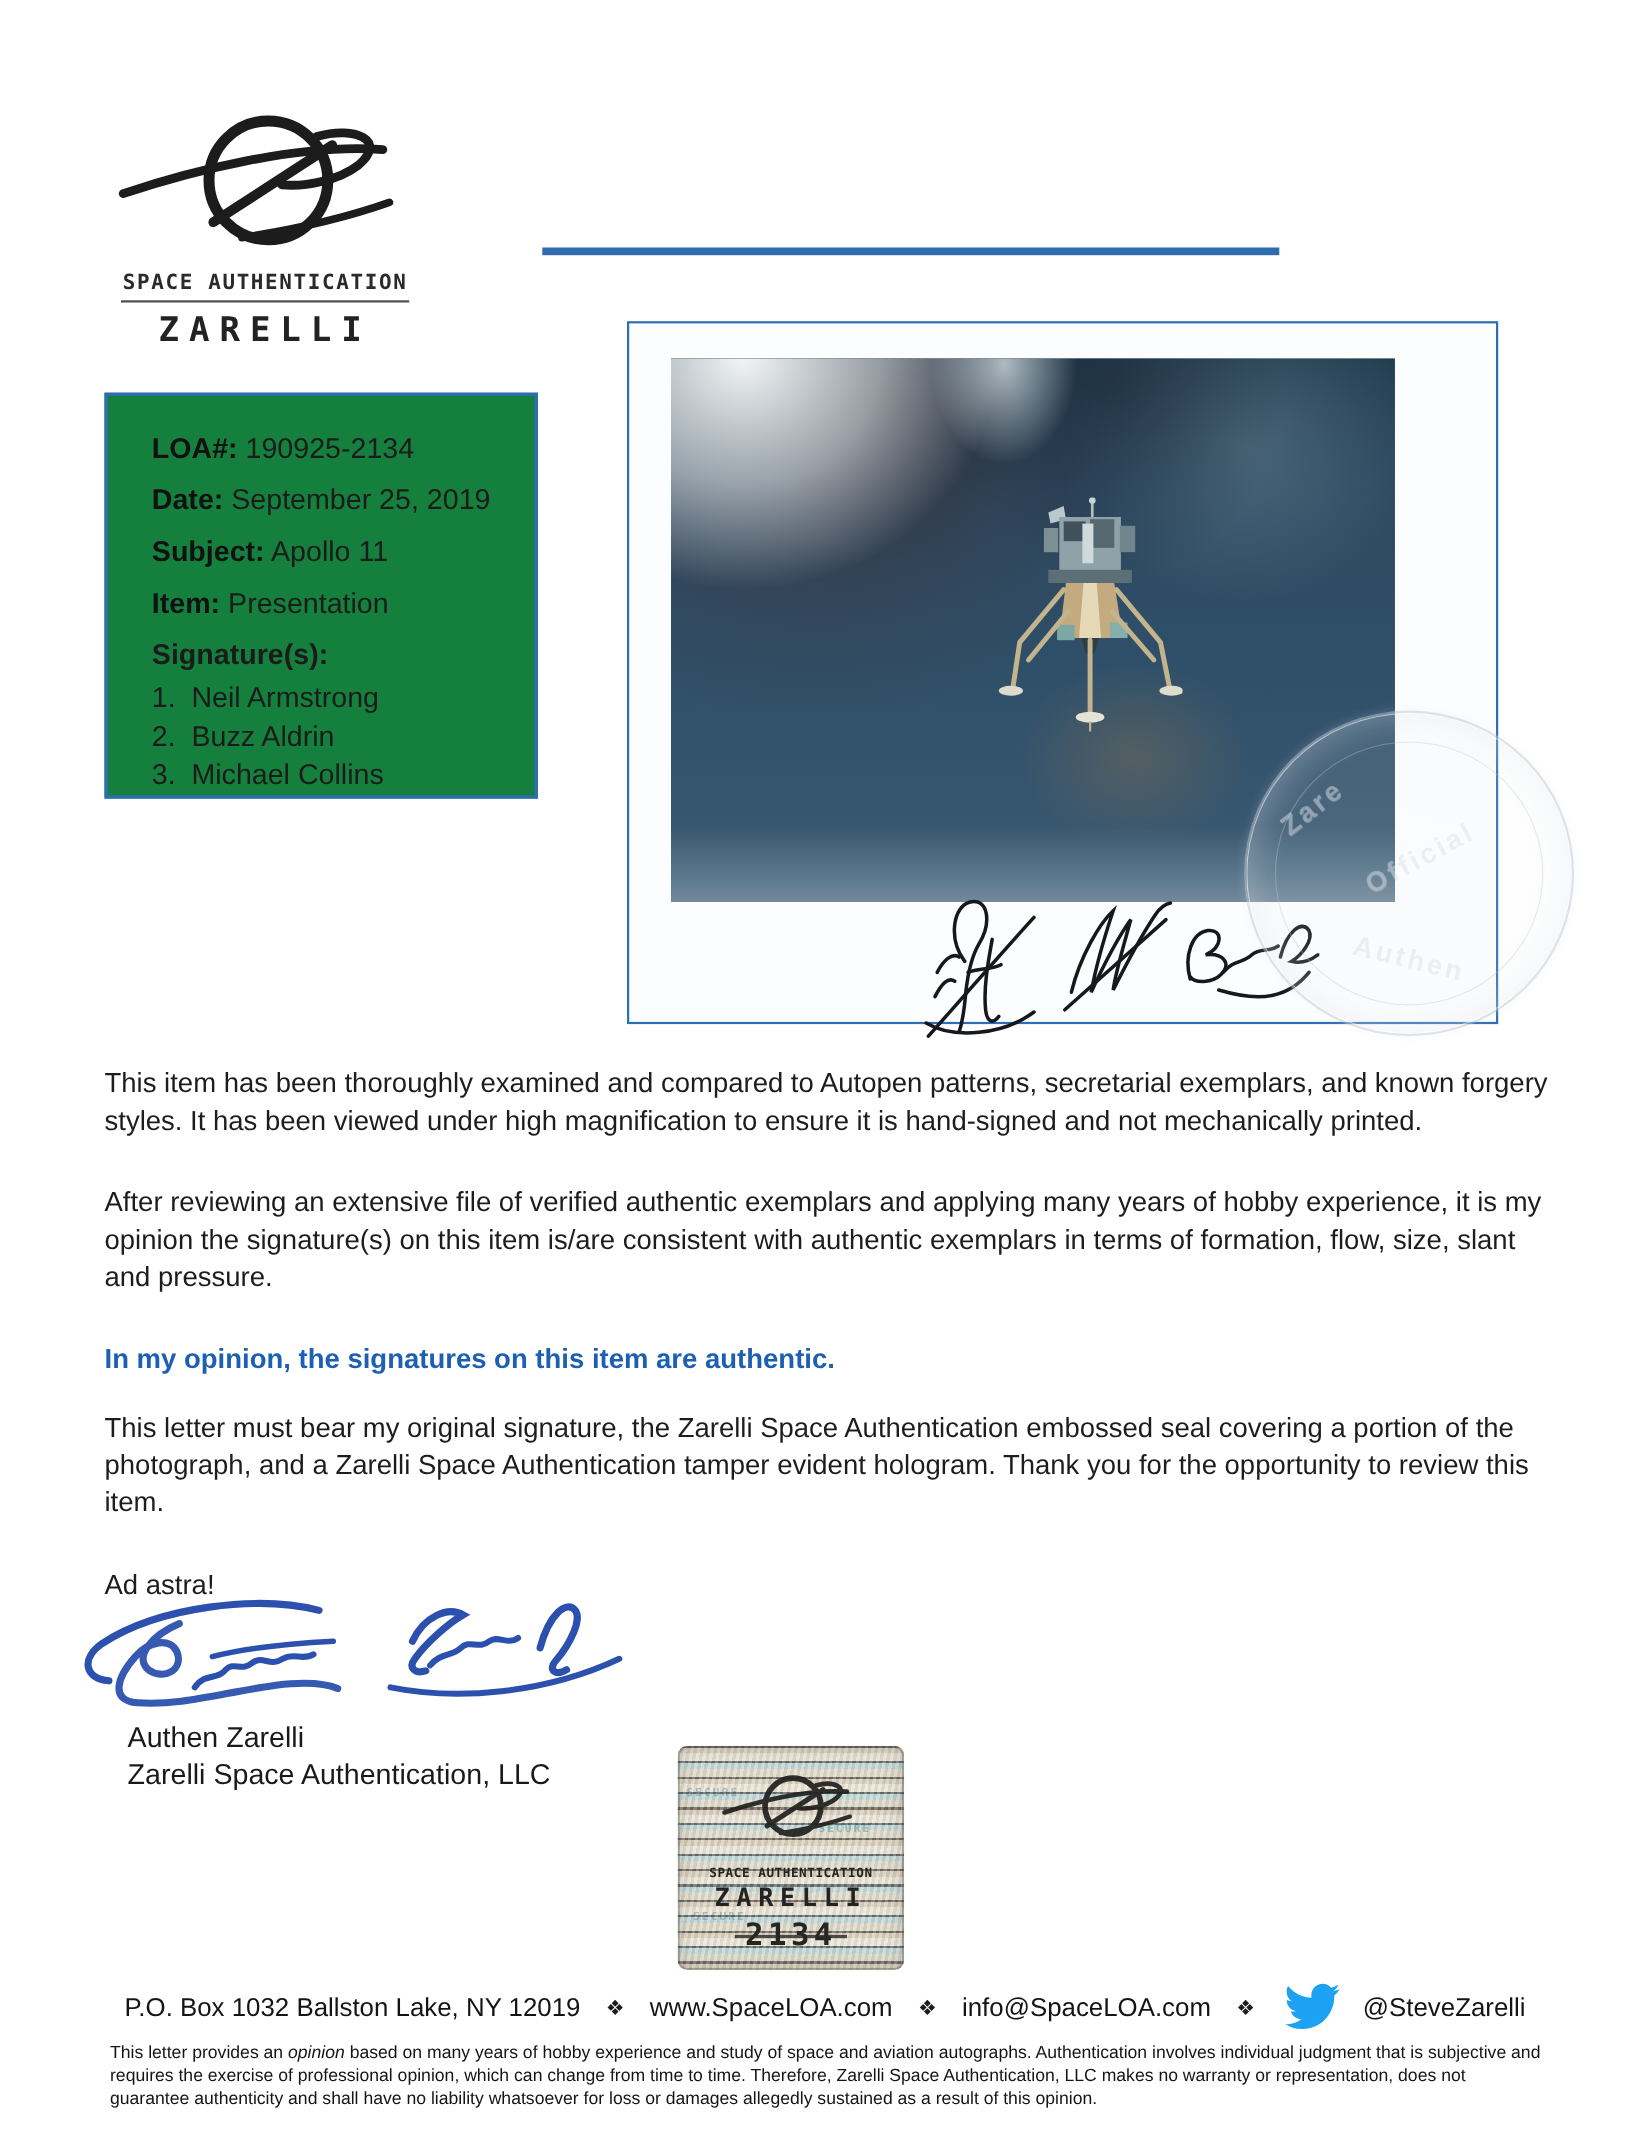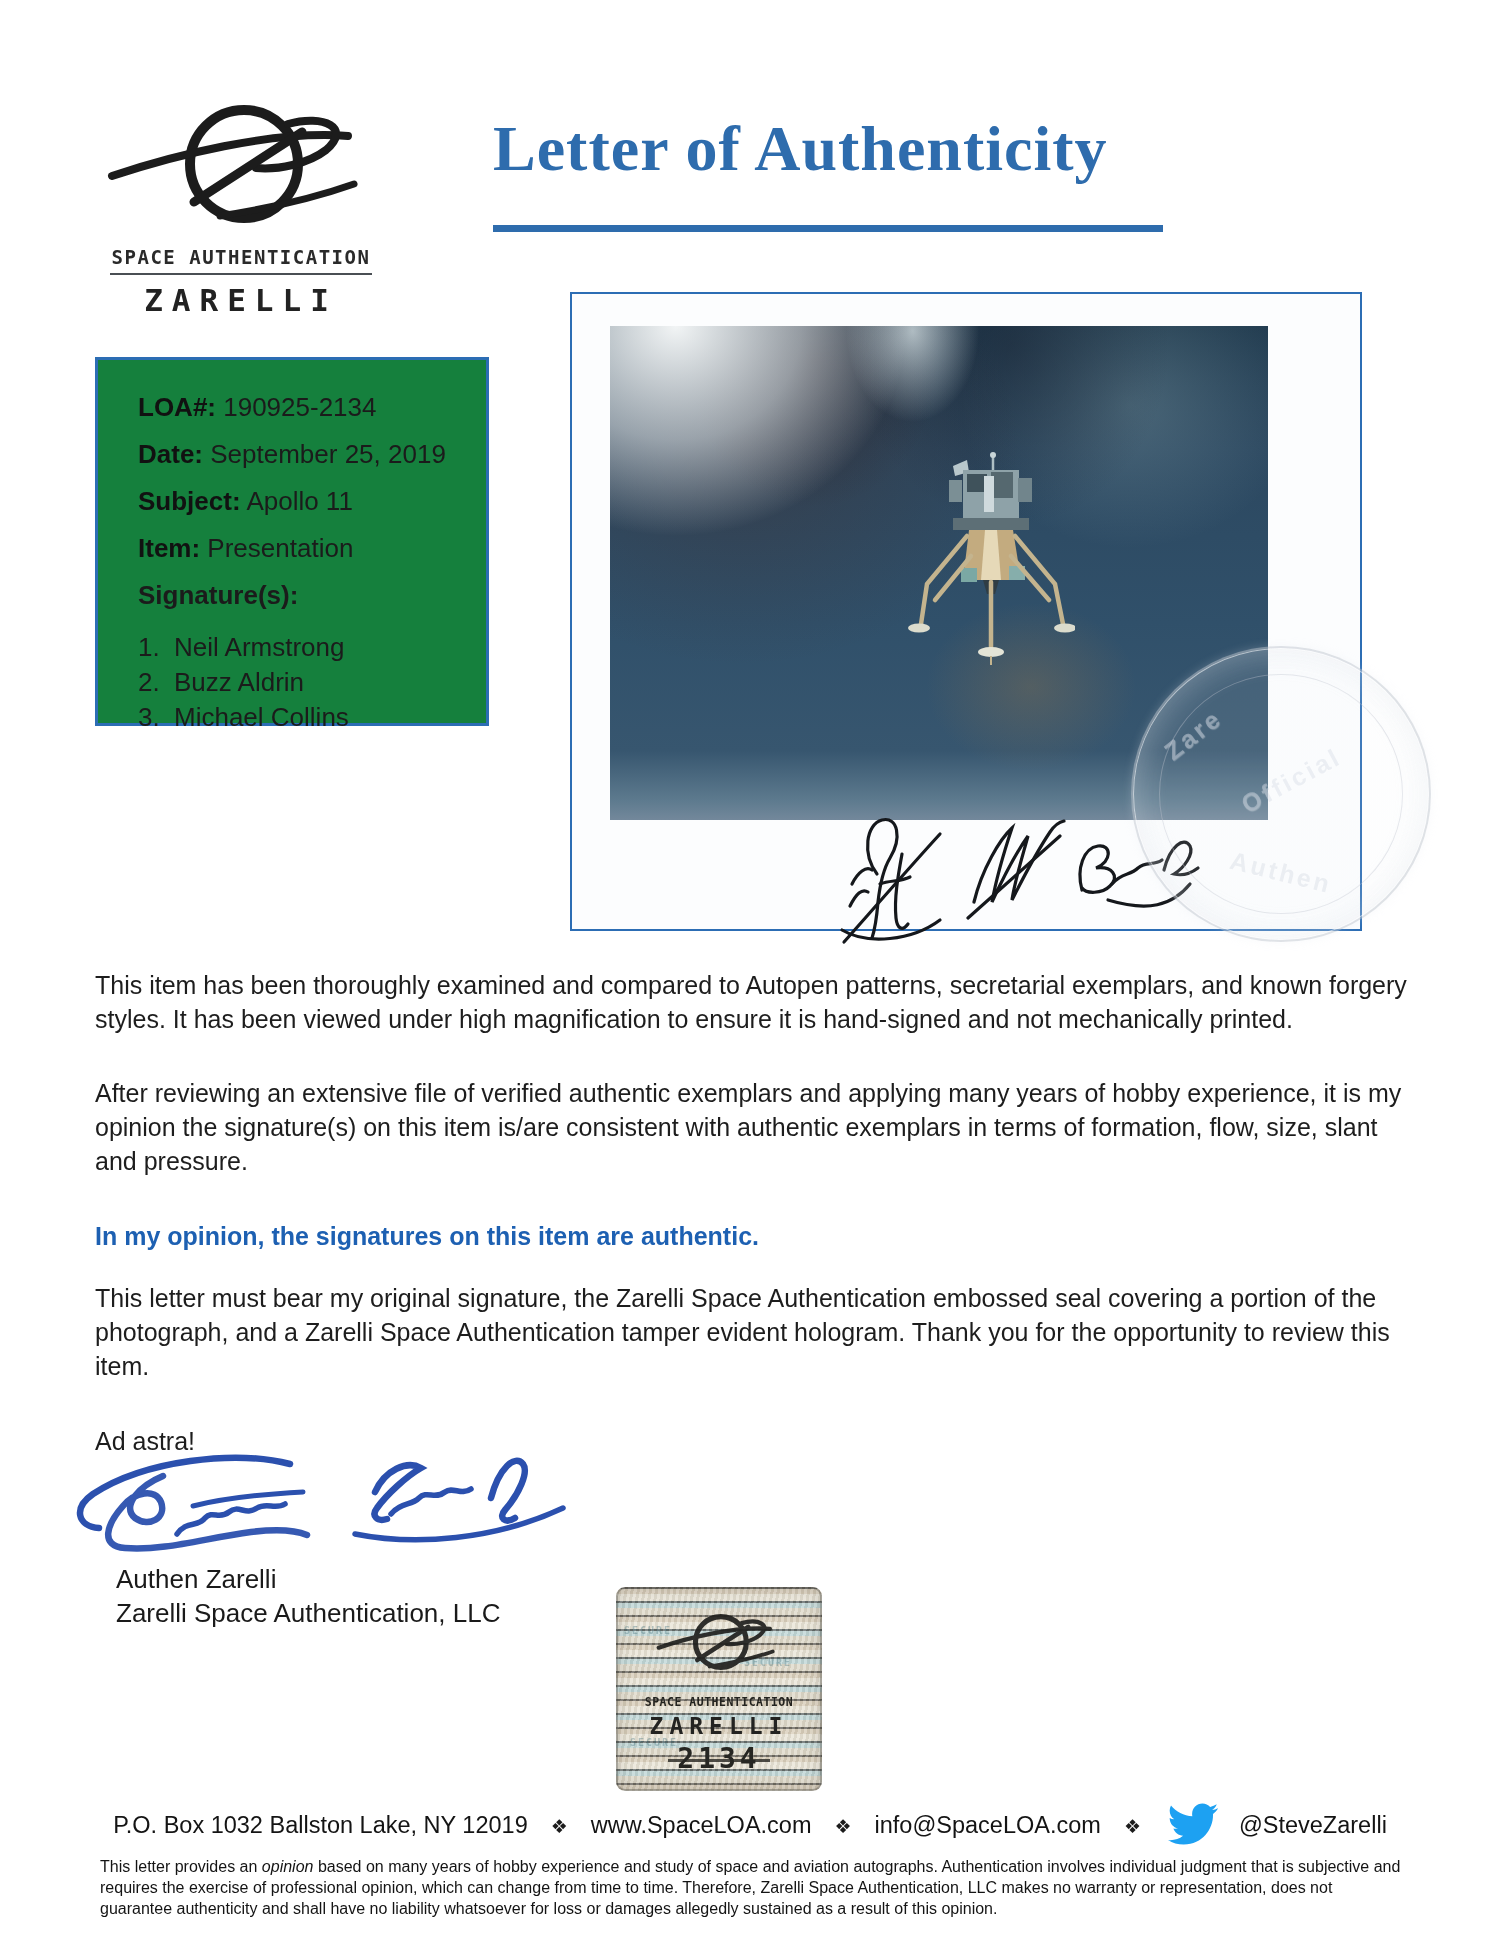--- a/index.html
+++ b/index.html
@@ -30,21 +30,21 @@
   .title-rule { position:absolute; left:493px; top:225px; width:670px; height:7px; background:#2e6cad; }
 
   
   .info-box {
     position:absolute; left:95px; top:357px; width:394px; height:369px;
     border:3px solid #2c6db4; background:#15803d;
     padding:32px 10px 0 40px; font-size:26px; line-height:30px;
   }
   .info-row { margin-bottom:17px; }
   .info-row b { font-weight:bold; color:#111; }
-  .sig-list-label { font-weight:bold; margin-top:2px; margin-bottom:20px; }
+  .sig-list-label { font-weight:bold; margin-top:2px; margin-bottom:7px; }
   .sig-item { line-height:35px; }
   .sig-item .num { display:inline-block; width:36px; }
 
   
   .photo-frame {
     position:absolute; left:570px; top:292px; width:792px; height:639px;
     border:2px solid #2c6db4; background:#fcfdfe;
   }
   .photo {
     position:absolute; left:38px; top:32px; width:658px; height:494px;
@@ -156,21 +156,20 @@
   <svg class="logo-svg" viewBox="0 0 276 168" fill="none" xmlns="http://www.w3.org/2000/svg">
     <circle cx="142" cy="84" r="54" stroke="#1c1c1c" stroke-width="10"></circle>
     <path d="M10,96 C70,76 170,50 246,56" stroke="#1c1c1c" stroke-width="8" stroke-linecap="round"></path>
     <path d="M186,44 C222,34 250,48 224,70 C206,84 176,90 154,88" stroke="#1c1c1c" stroke-width="8" stroke-linecap="round"></path>
     <path d="M92,122 L200,52" stroke="#1c1c1c" stroke-width="9" stroke-linecap="round"></path>
     <path d="M118,136 C170,128 218,116 252,104" stroke="#1c1c1c" stroke-width="7" stroke-linecap="round"></path>
   </svg>
   <div class="brand-top">SPACE AUTHENTICATION</div>
   <div class="brand-name">ZARELLI</div>
 
-  <h1 class="doc-title">Letter of Authenticity</h1>
   <div class="title-rule"></div>
 
   <div class="info-box">
     <div class="info-row">
       <b>LOA#:</b>
       <span>190925-2134</span>
     </div>
     <div class="info-row">
       <b>Date:</b>
       <span>September 25, 2019</span>

